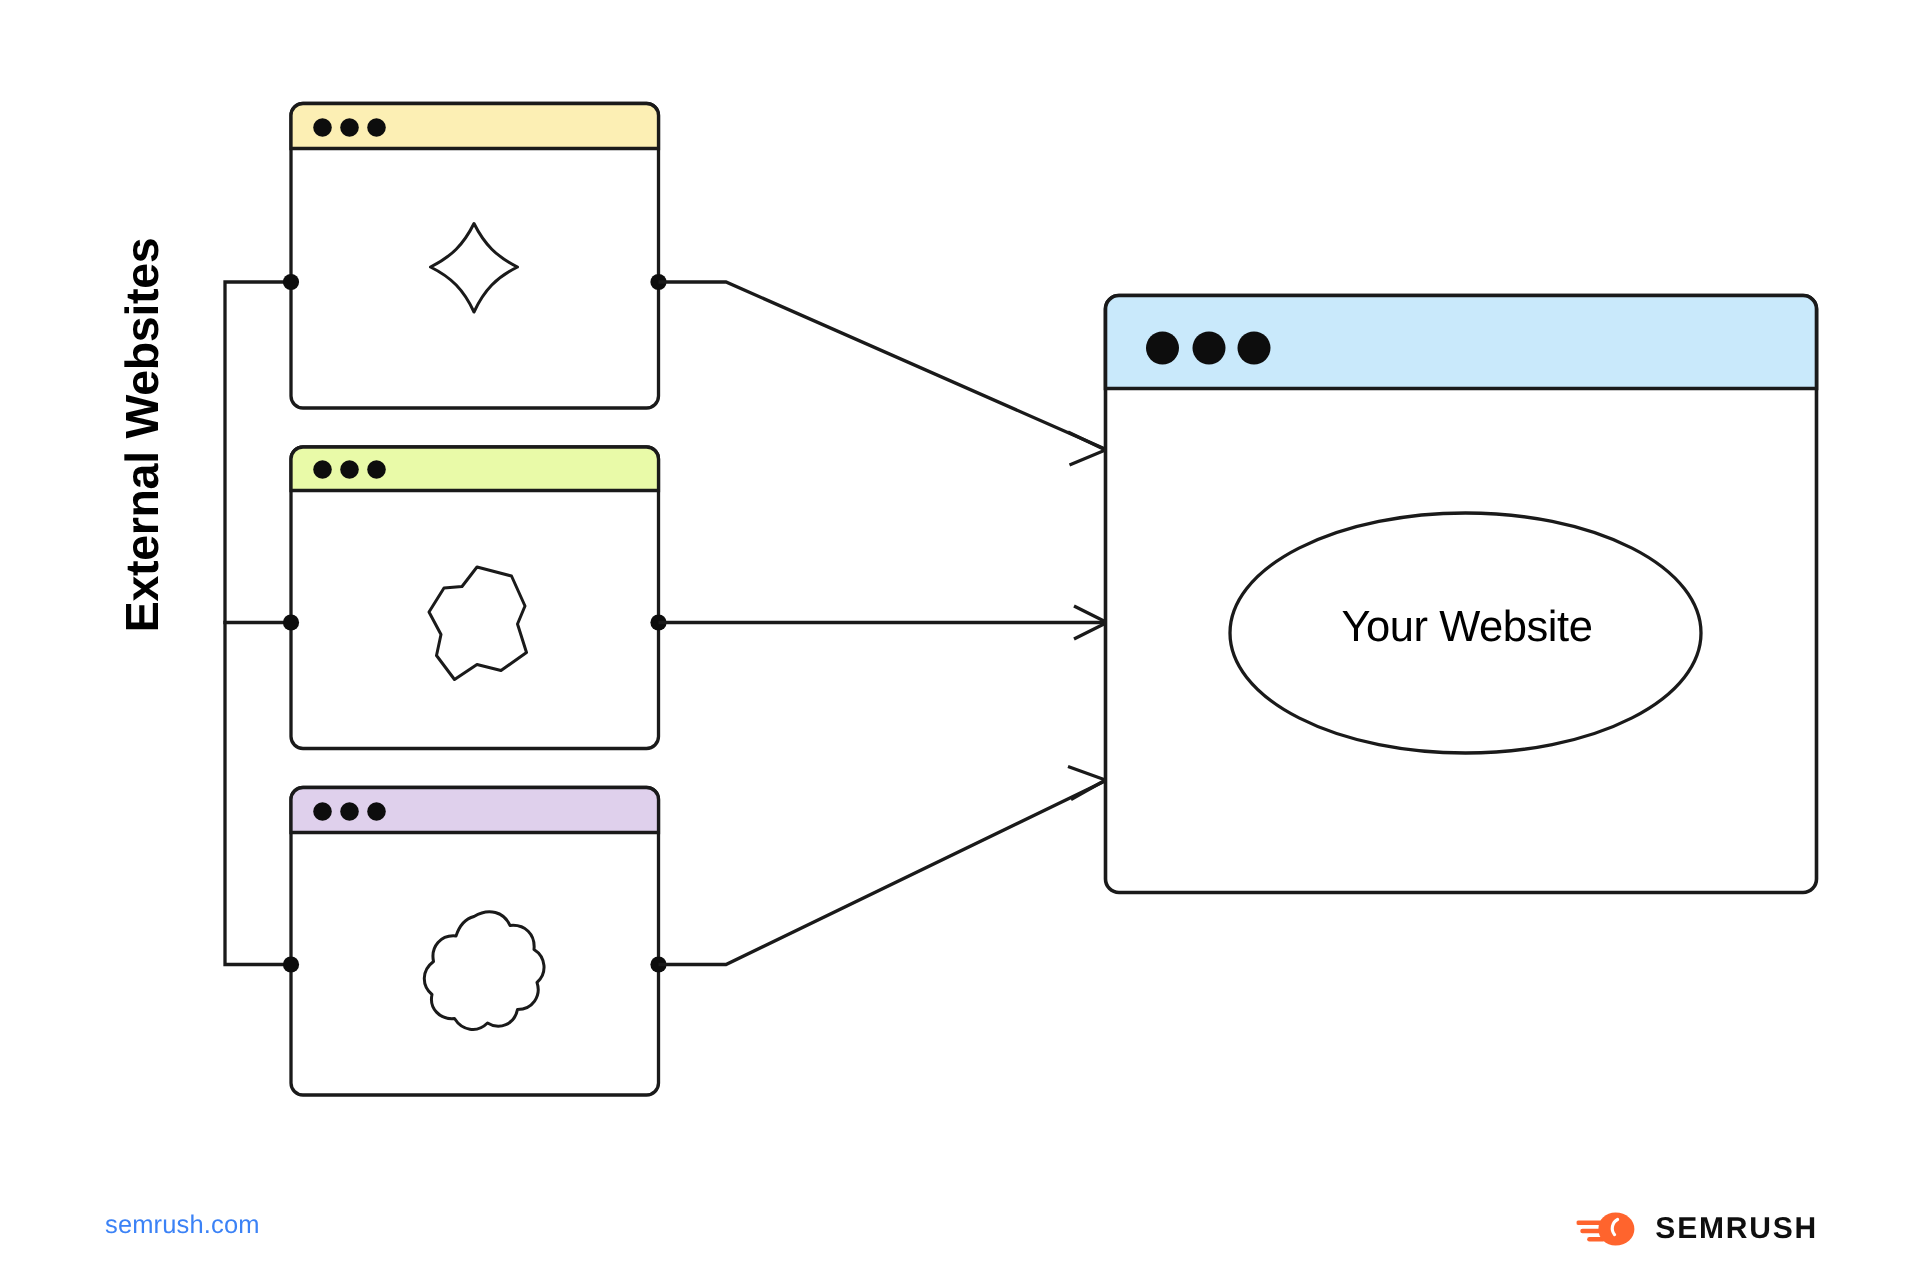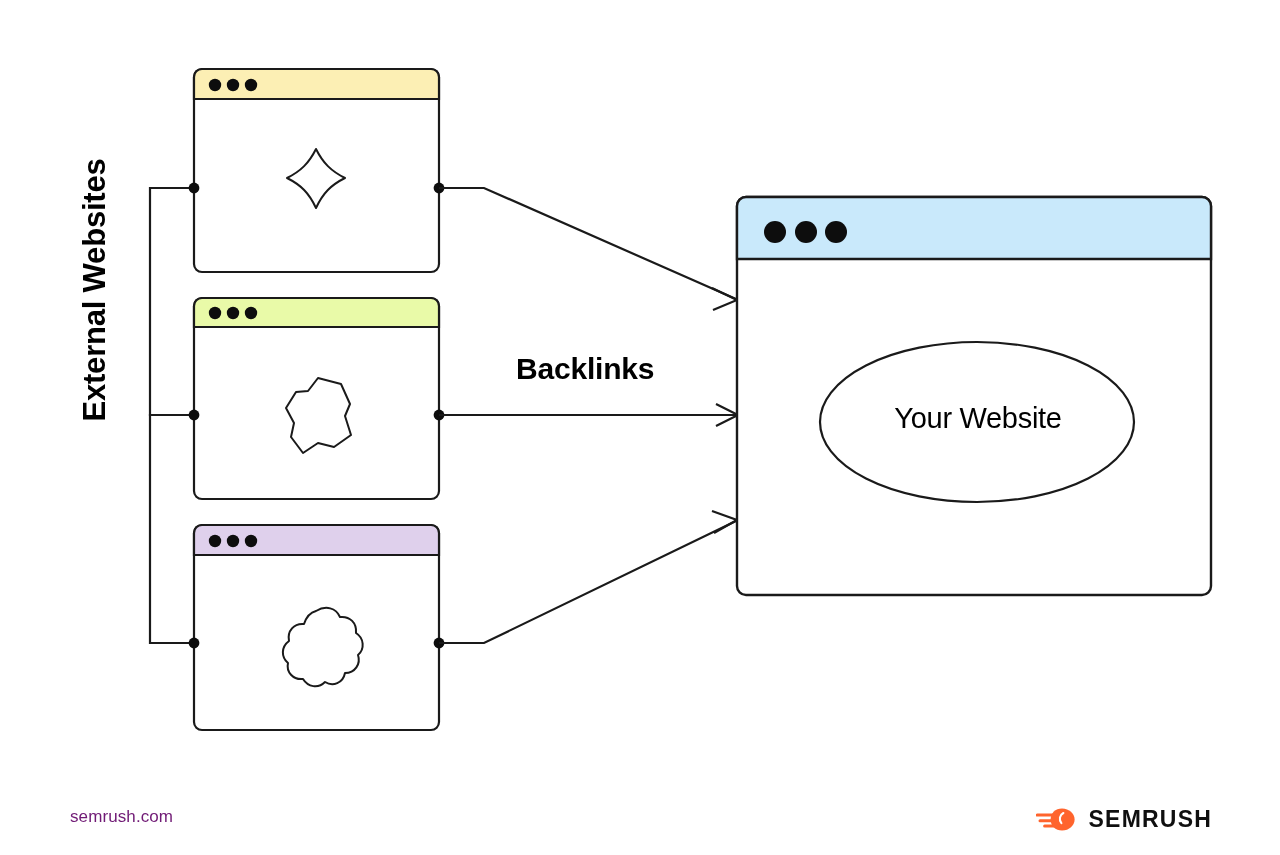--- a/index.html
+++ b/index.html
@@ -61,38 +61,38 @@
     color: #000000;
     letter-spacing: -0.3px;
     white-space: nowrap;
   }
   .footer-url {
     position: absolute;
     left: 70px;
     top: 807px;
     font-size: 17px;
     font-weight: 400;
-    color: #701a75;
+    color: #3b82f6;
     letter-spacing: 0.1px;
   }
   .brand {
     position: absolute;
     right: 68px;
     top: 804px;
     display: flex;
     align-items: center;
     gap: 11px;
   }
   .brand-mark {
     display: block;
     width: 42px;
     height: 30px;
   }
   .brand-name {
-    font-size: 23px;
+    font-size: 20px;
     font-weight: 700;
     color: #0f0f0f;
     letter-spacing: 1.2px;
   }
 </style>
 </head>
 <body>
 
 <div id="canvas">
 
@@ -187,21 +187,20 @@
         <circle cx="806" cy="232" r="11"></circle>
         <circle cx="836" cy="232" r="11"></circle>
       </g>
       <ellipse cx="977" cy="422" rx="157" ry="80" fill="#ffffff" stroke="#1a1a1a" stroke-width="2.2"></ellipse>
     </g>
 
   </svg>
 
   <div class="side-label">External Websites</div>
 
-  <div class="edge-label">Backlinks</div>
 
   <div class="node-label">Your Website</div>
 
   <div class="footer-url">semrush.com</div>
 
   <div class="brand">
     <svg class="brand-mark" viewBox="0 0 42 30" xmlns="http://www.w3.org/2000/svg">
       <g fill="#FF642D">
         <path d="M1.2 9.6 h16.4 a1.5 1.5 0 0 1 0 3 H1.2 a1.5 1.5 0 0 1 0 -3 Z"></path>
         <path d="M4.0 15.2 h13.0 a1.5 1.5 0 0 1 0 3 H4.0 a1.5 1.5 0 0 1 0 -3 Z"></path>

